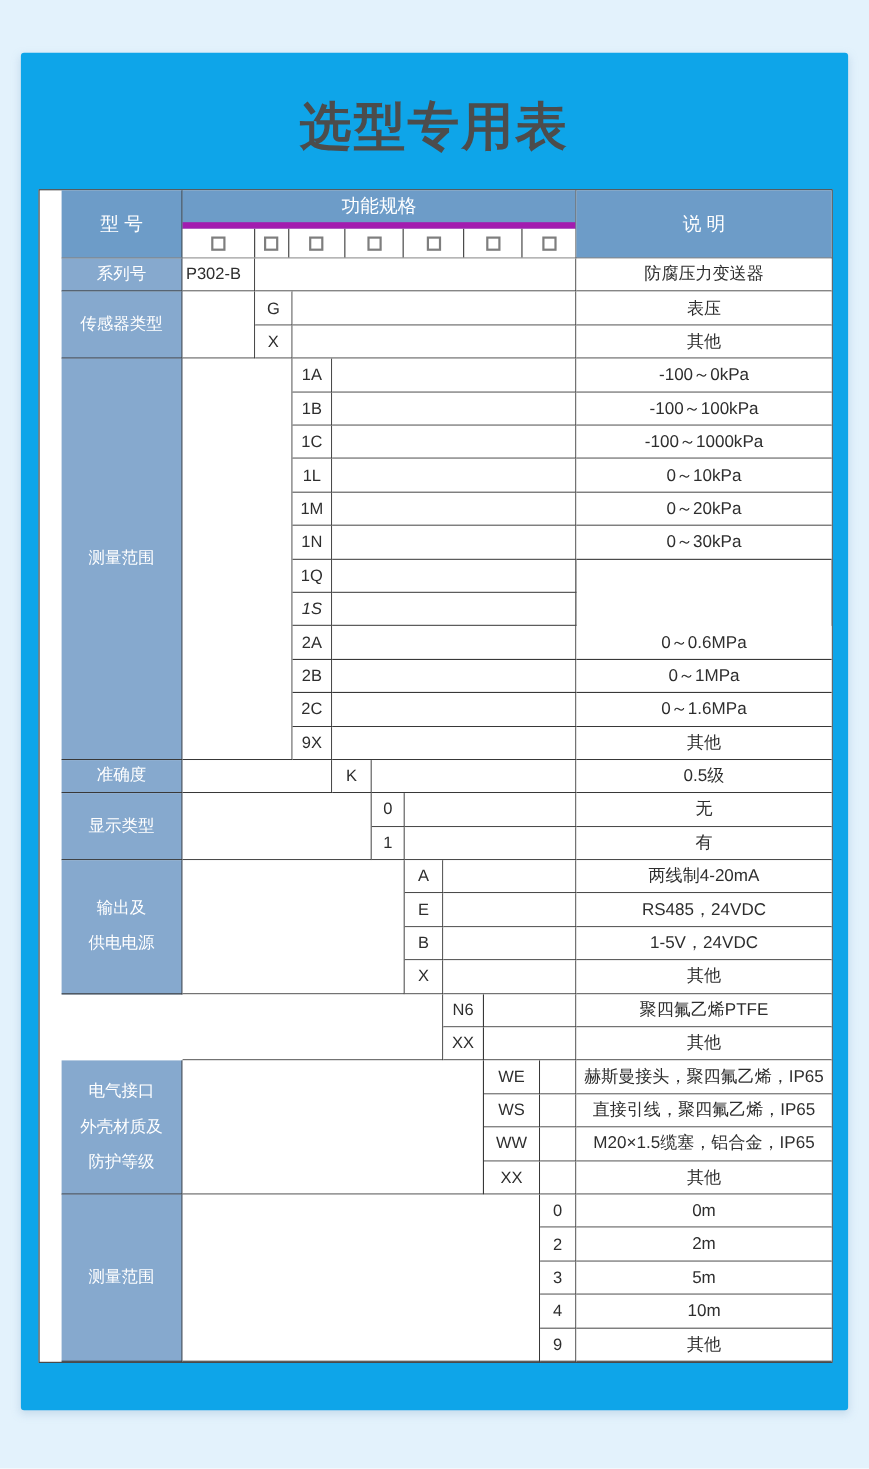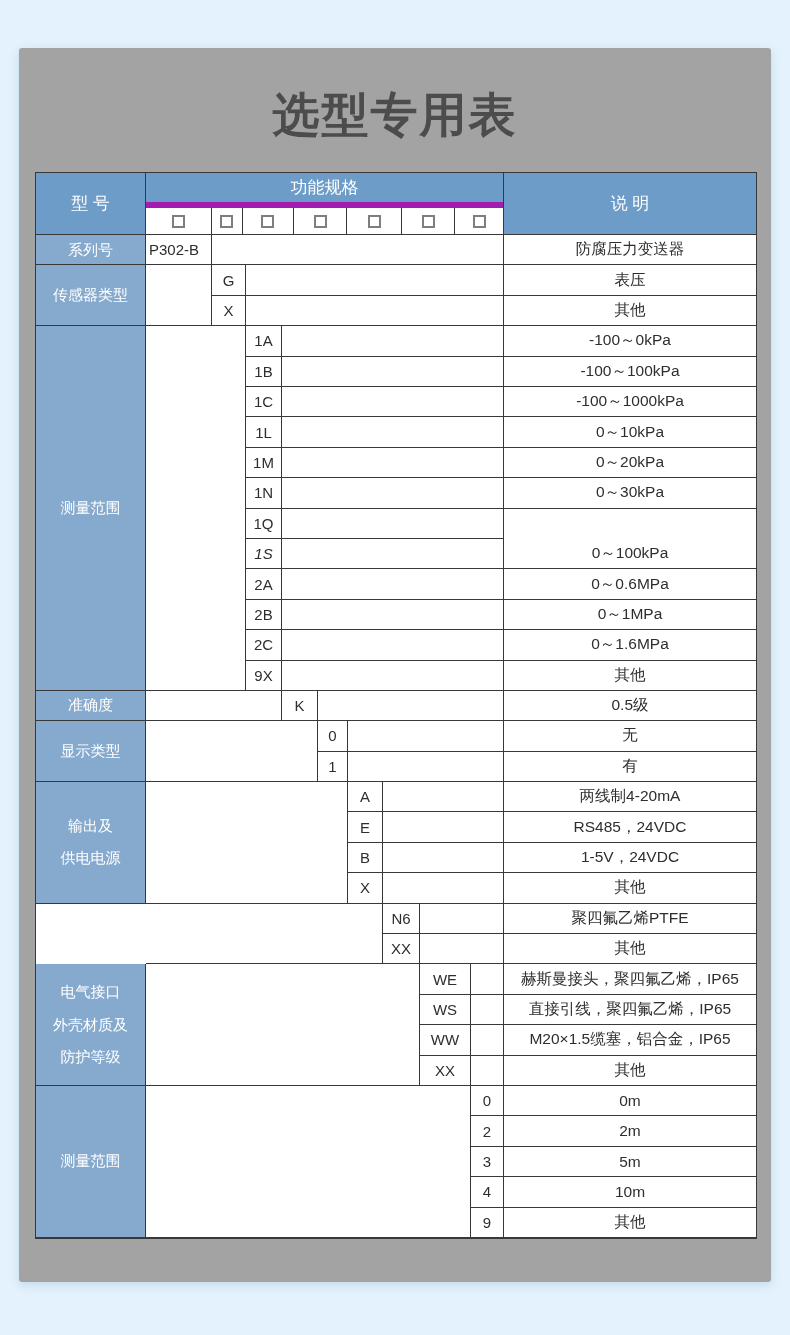--- a/index.html
+++ b/index.html
@@ -8,38 +8,39 @@
     width: 790px; height: 1335px;
     background: #e3f2fc;
     font-family: "Liberation Sans", "DejaVu Sans", sans-serif;
     position: relative;
     overflow: hidden;
   }
   .card {
     position: absolute;
     left: 19px; top: 48px;
     width: 752px; height: 1234px;
-    background: #a3a3a3;
+    background: #0ea5e9;
     border-radius: 3px;
     box-shadow: 0 3px 8px rgba(140, 175, 205, 0.35);
   }
   .title {
     margin-top: 36px;
     text-align: center;
     font-size: 47px;
     font-weight: 700;
     letter-spacing: 2px;
     color: #4c4c4c;
   }
   .selection-table {
     position: absolute;
     left: 16px; top: 124px;
     width: 722px;
     border: 1px solid #383838;
     background: #fff;
+    padding-left: 20px;
   }
   
   .thead { display: flex; height: 62px; border-bottom: 1px solid #383838; }
   .th {
     background: #6d9cc8;
     color: #ffffff;
     display: flex; align-items: center; justify-content: center;
     font-size: 17px;
   }
   .th-model { width: 110px; border-right: 1px solid #383838; }
@@ -157,21 +158,20 @@
           <div class="cell code-cell" style="grid-area: 8 / 4;">1M</div>
           <div class="cell empty-cell" style="grid-area: 8 / 5 / auto / span 6;"></div>
           <div class="cell desc-cell last-col" style="grid-area: 8 / 11;">0～20kPa</div>
           <div class="cell code-cell" style="grid-area: 9 / 4;">1N</div>
           <div class="cell empty-cell" style="grid-area: 9 / 5 / auto / span 6;"></div>
           <div class="cell desc-cell last-col" style="grid-area: 9 / 11;">0～30kPa</div>
           <div class="cell code-cell" style="grid-area: 10 / 4;">1Q</div>
           <div class="cell empty-cell" style="grid-area: 10 / 5 / auto / span 6;"></div>
           <div class="cell code-cell" style="grid-area: 11 / 4; font-style: italic;">1S</div>
           <div class="cell empty-cell" style="grid-area: 11 / 5 / auto / span 6;"></div>
-          <div class="cell desc-cell last-col" style="grid-area: 11 / 11;">0～100kPa</div>
           <div class="cell code-cell" style="grid-area: 12 / 4;">2A</div>
           <div class="cell empty-cell" style="grid-area: 12 / 5 / auto / span 6;"></div>
           <div class="cell desc-cell last-col" style="grid-area: 12 / 11;">0～0.6MPa</div>
           <div class="cell code-cell" style="grid-area: 13 / 4;">2B</div>
           <div class="cell empty-cell" style="grid-area: 13 / 5 / auto / span 6;"></div>
           <div class="cell desc-cell last-col" style="grid-area: 13 / 11;">0～1MPa</div>
           <div class="cell code-cell" style="grid-area: 14 / 4;">2C</div>
           <div class="cell empty-cell" style="grid-area: 14 / 5 / auto / span 6;"></div>
           <div class="cell desc-cell last-col" style="grid-area: 14 / 11;">0～1.6MPa</div>
           <div class="cell code-cell" style="grid-area: 15 / 4;">9X</div>

